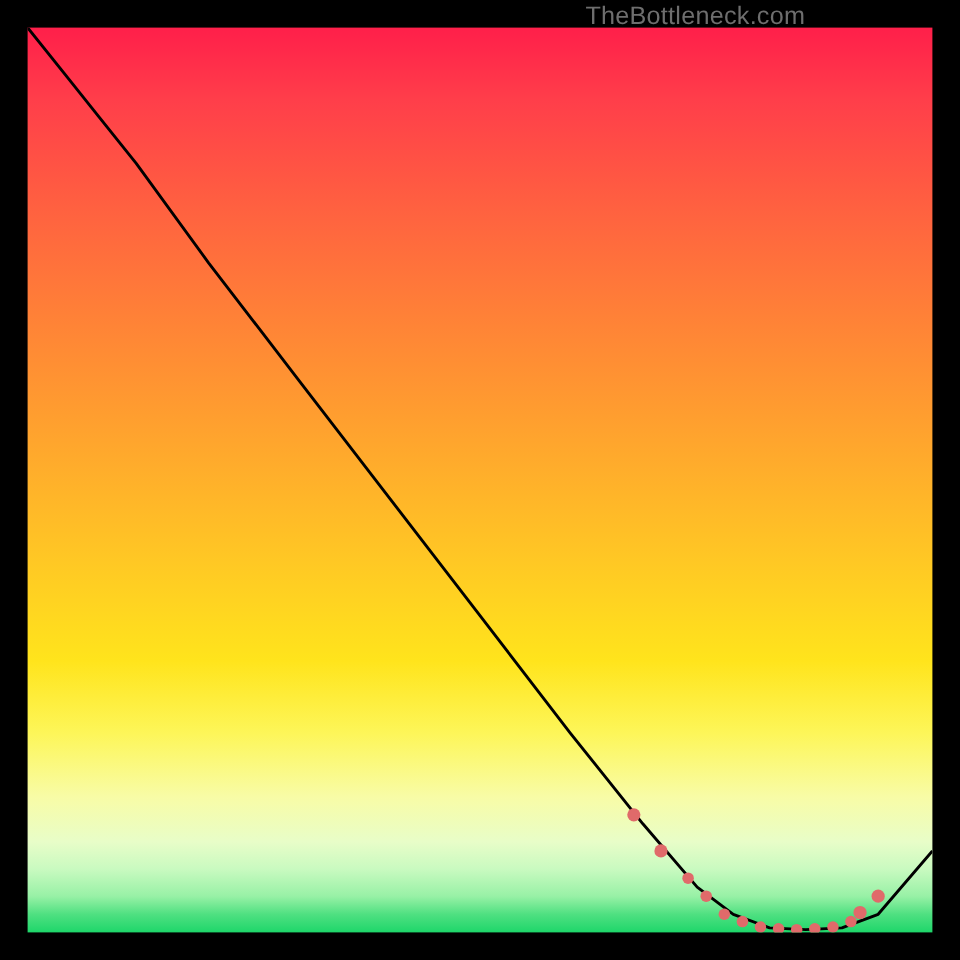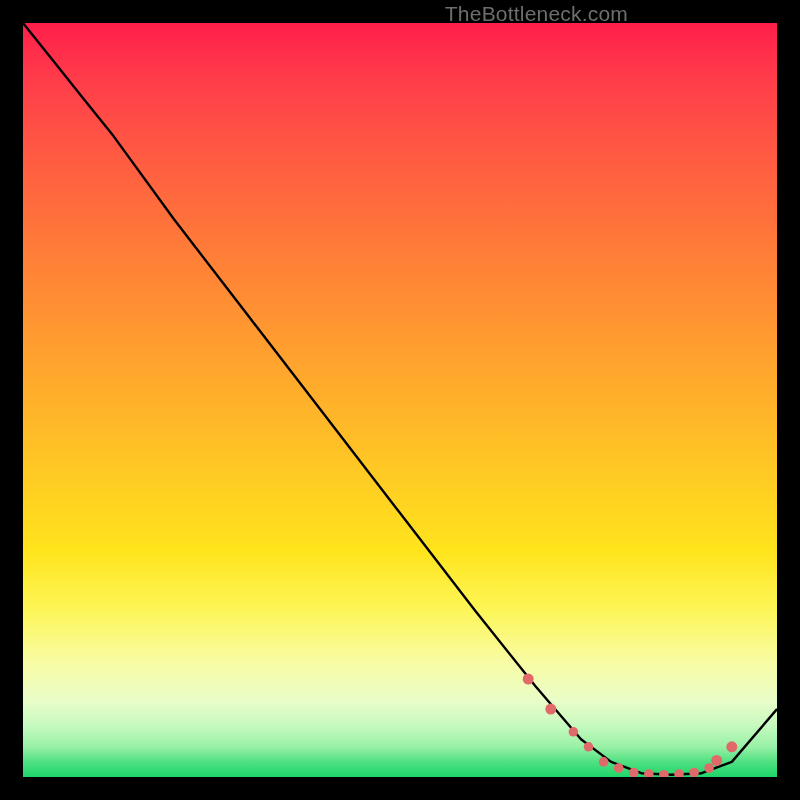--- a/index.html
+++ b/index.html
@@ -8,20 +8,21 @@
     width: 800px;
     height: 800px;
     background: #000;
     overflow: hidden;
     font-family: Arial, Helvetica, sans-serif;
   }
   .stage {
     position: relative;
     width: 652px;
     height: 800px;
+    padding-left: 43px;
   }
   .plot {
     position: absolute;
     left: 23px;
     top: 23px;
     width: 754px;
     height: 754px;
     
     background: linear-gradient(
       to bottom,

